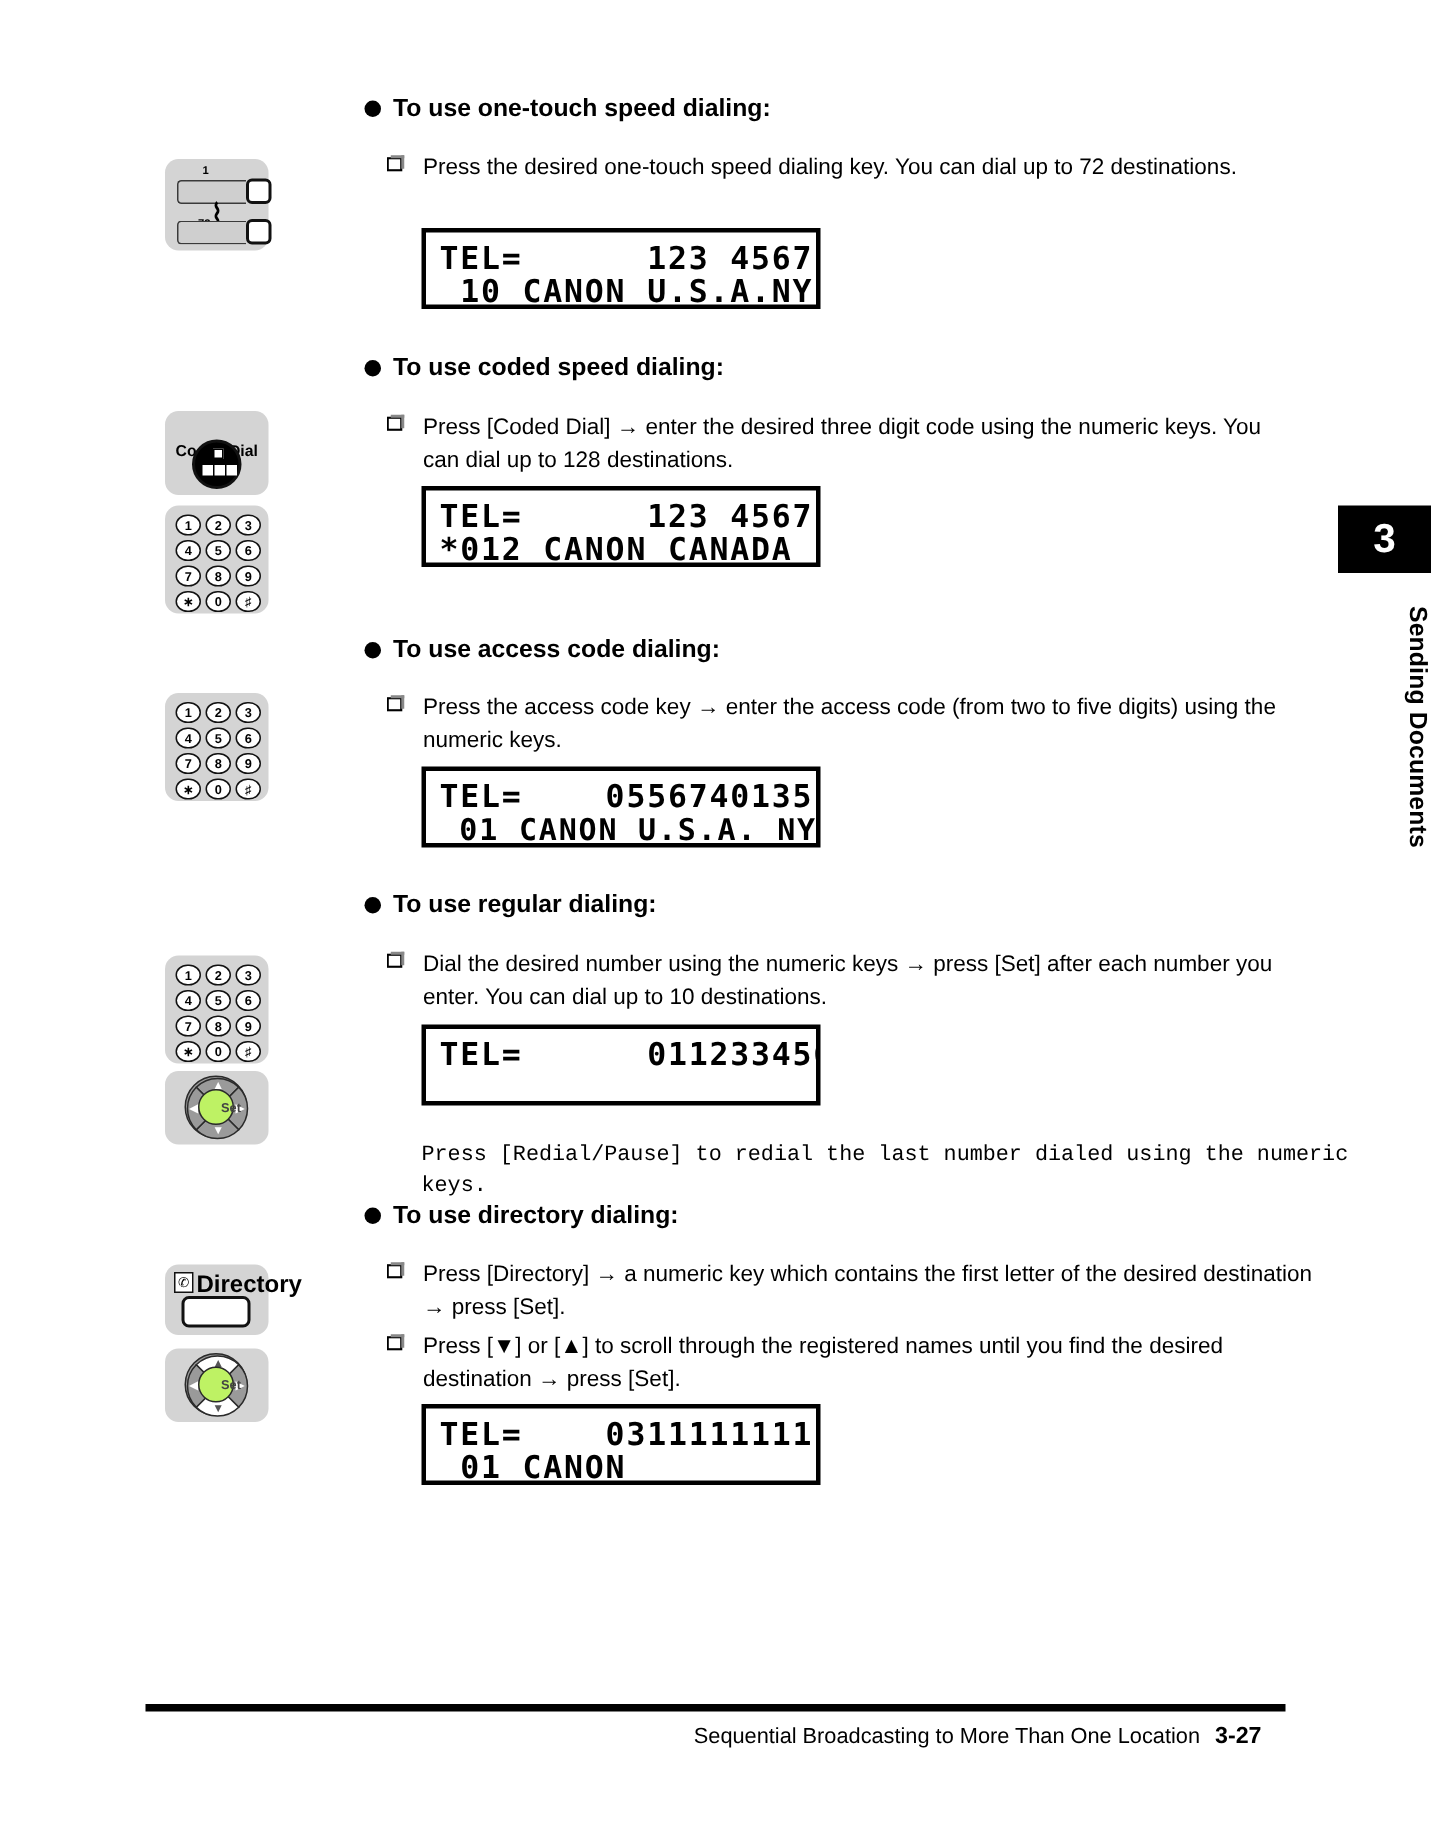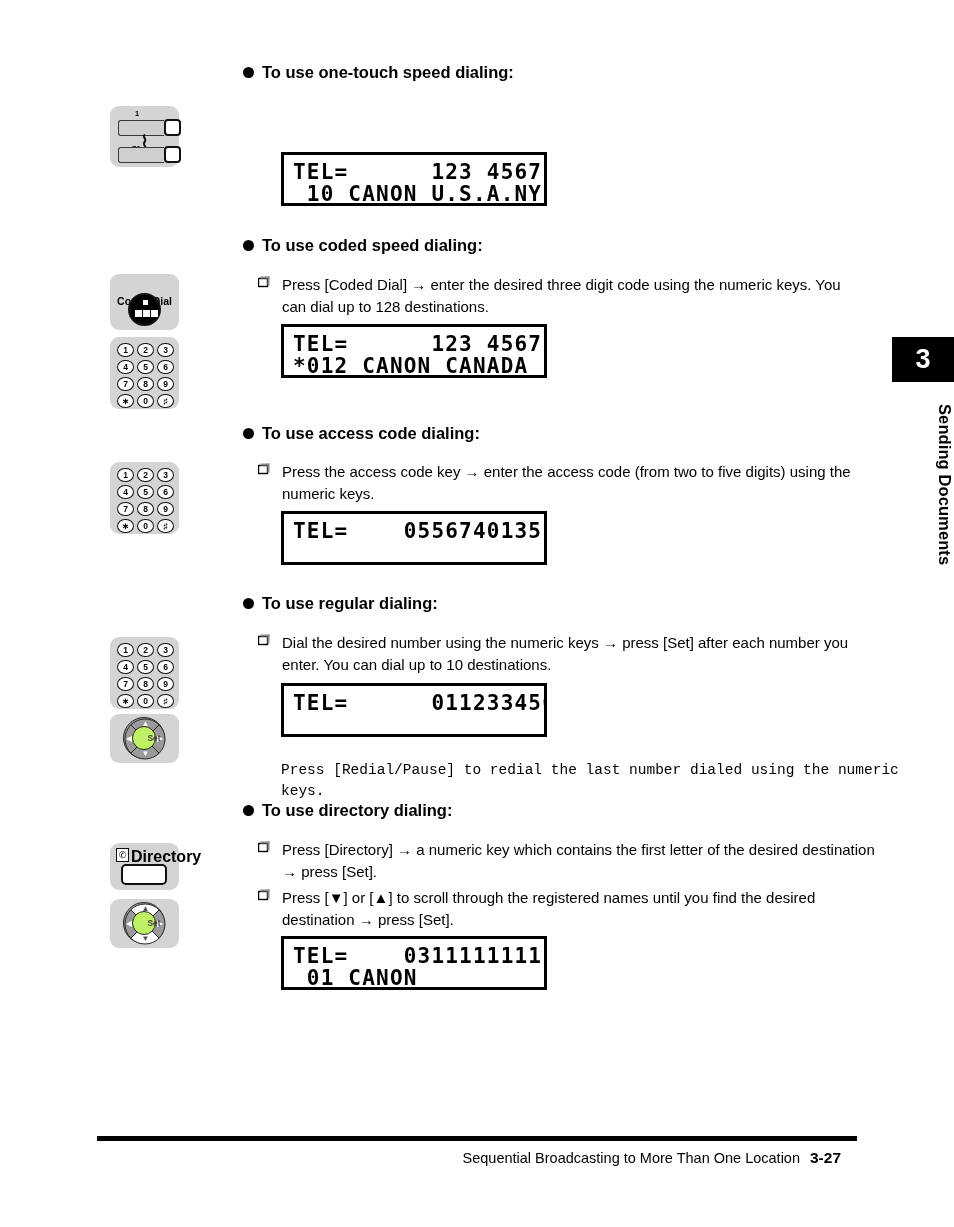--- a/index.html
+++ b/index.html
@@ -198,20 +198,30 @@
 <body>
 
 <div class="page">
 
   <div class="chapter-tab">3</div>
   <div class="chapter-label">Sending Documents</div>
 
   <div class="section-head" style="left:243px; top:63px;">
     <span class="bullet"></span>
     <span>To use one-touch speed dialing:</span>
+  </div>
+  <div class="step" style="left:258px; top:101px; width:600px;">
+    <span class="step-marker">
+      <svg width="12" height="12" viewBox="0 0 12 12">
+          <rect x="0.5" y="2.5" width="9" height="8" fill="#fff" stroke="#000" stroke-width="1.4"></rect>
+          <rect x="2.5" y="0.5" width="9" height="2" fill="#888"></rect>
+          <rect x="9.5" y="0.5" width="2" height="9" fill="#888"></rect>
+        </svg>
+    </span>
+    <span class="step-text">Press the desired one-touch speed dialing key. You can dial up to 72 destinations.</span>
   </div>
   <div class="lcd" style="left:281px; top:152px; width:266px; height:54px;">
     <div class="lcd-line lcd-l1">TEL=      123 4567</div>
     <div class="lcd-line lcd-l2"> 10 CANON U.S.A.NY</div>
   </div>
 
   <div class="ctrl" style="left:110px; top:106px; width:69px; height:61px;">
     <div class="ot-num" style="left:25px; top:3px;">1</div>
     <div class="ot-key" style="left:8px; top:13px;">
       <span class="ot-bar"></span>
@@ -304,20 +314,21 @@
       <svg width="12" height="12" viewBox="0 0 12 12">
           <rect x="0.5" y="2.5" width="9" height="8" fill="#fff" stroke="#000" stroke-width="1.4"></rect>
           <rect x="2.5" y="0.5" width="9" height="2" fill="#888"></rect>
           <rect x="9.5" y="0.5" width="2" height="9" fill="#888"></rect>
         </svg>
     </span>
     <span class="step-text" style="max-width:612px;">Press the access code key → enter the access code (from two to five digits) using the numeric keys.</span>
   </div>
   <div class="lcd" style="left:281px; top:511px; width:266px; height:54px;">
     <div class="lcd-line lcd-l1">TEL=    0556740135</div>
+    <div class="lcd-line lcd-l2" style="font-size:20px;"> 01 CANON U.S.A. NY</div>
   </div>
   <div class="ctrl" style="left:110px; top:462px; width:69px; height:72px;">
     <div class="keypad keypad-tpl" style="left:6px; top:5px; width:58px; height:63px;">
         <div class="key">
           <span>1</span>
         </div>
         <div class="key">
           <span>2</span>
         </div>
         <div class="key">

